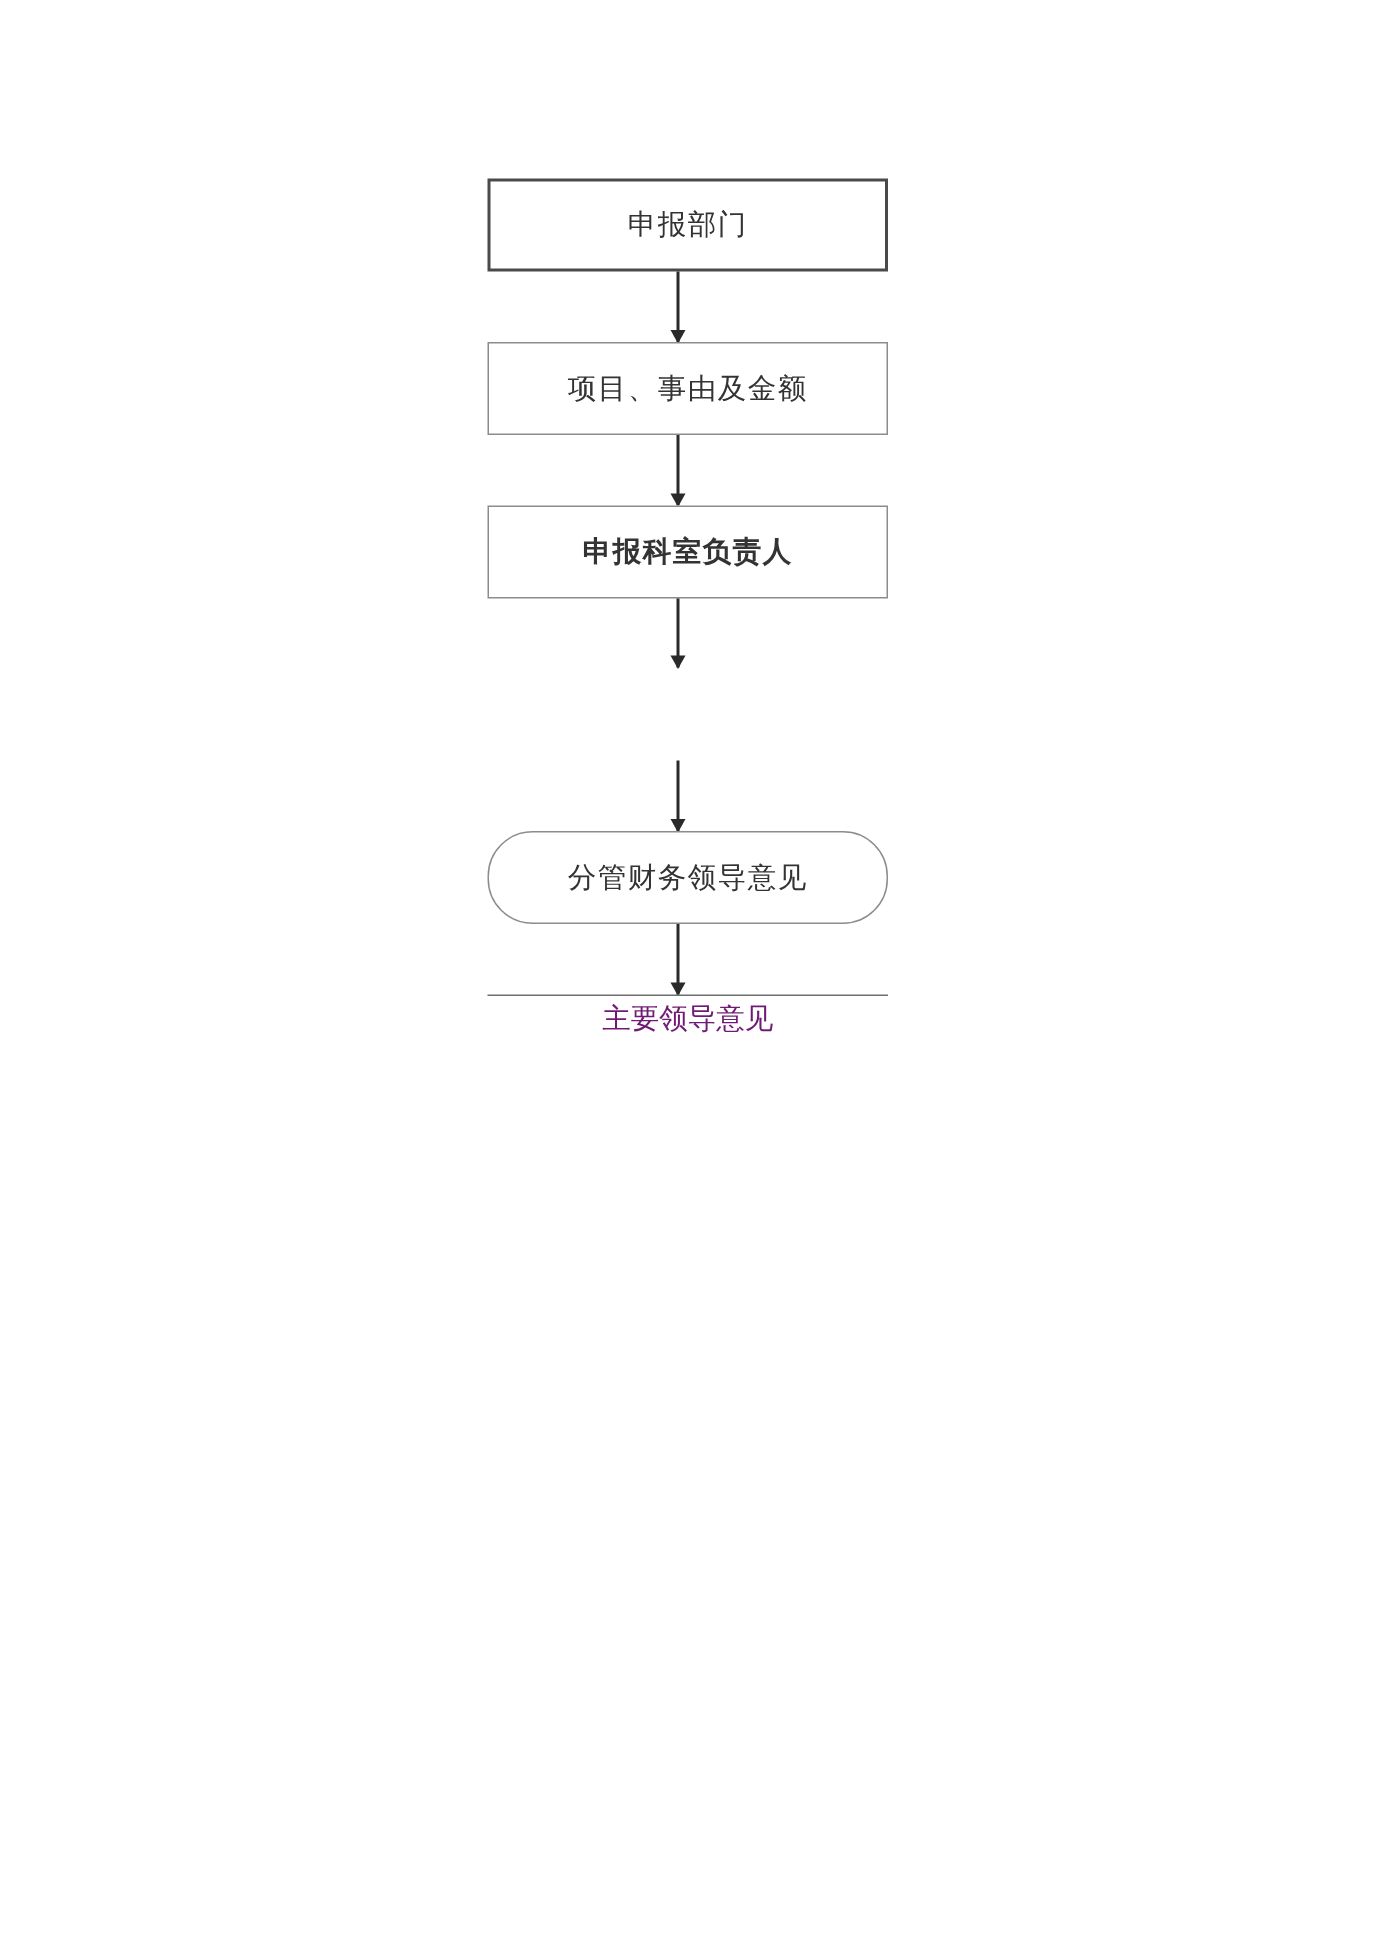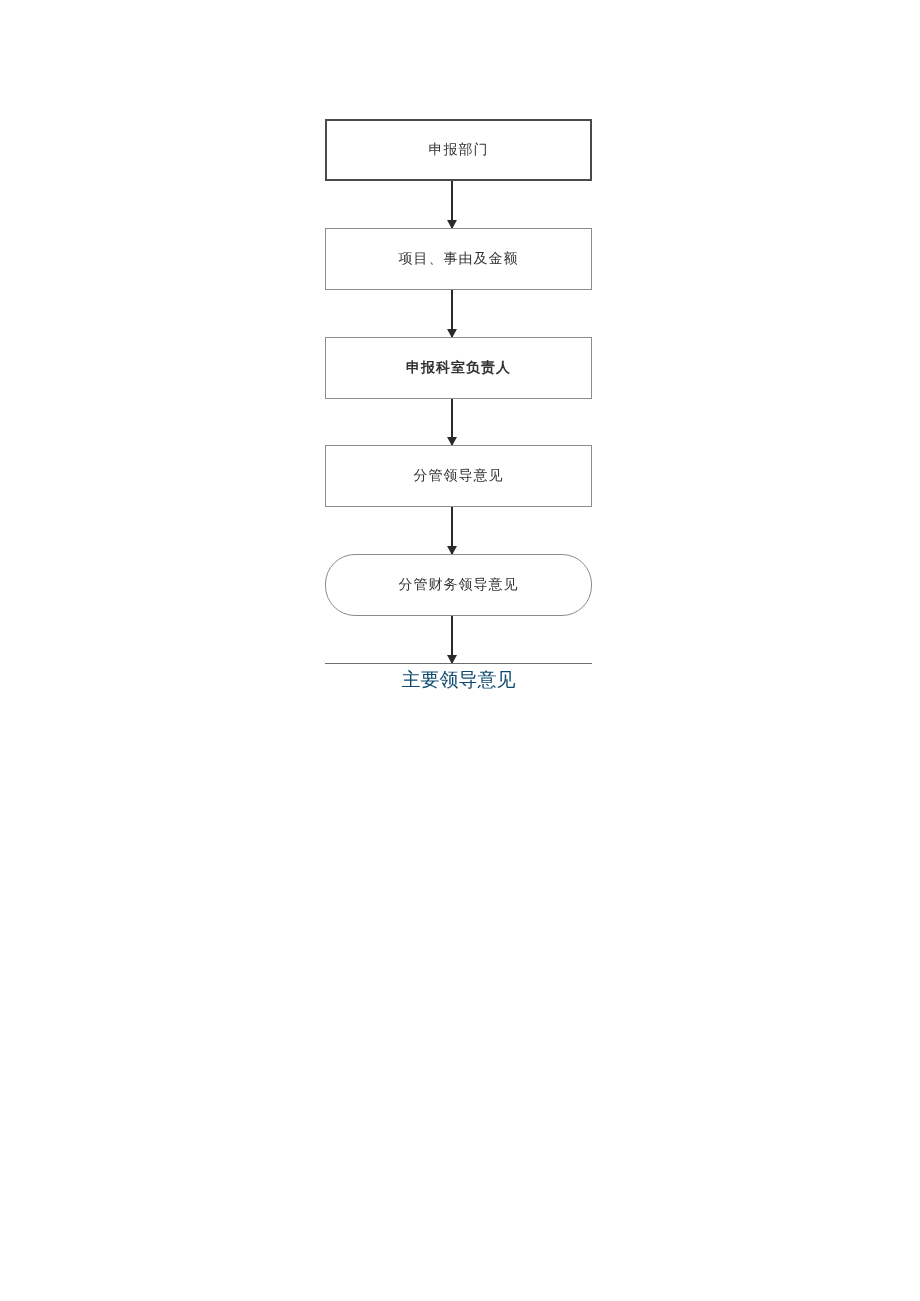--- a/index.html
+++ b/index.html
@@ -26,21 +26,21 @@
       left: 325px;
       width: 267px;
       height: 62px;
       box-sizing: border-box;
       border: 1px solid #8c8c8c;
       background: #ffffff;
       display: flex;
       align-items: center;
       justify-content: center;
       color: #333333;
-      font-size: 14px;
+      font-size: 19px;
       letter-spacing: 1px;
     }
     .box.first {
       border: 2px solid #4a4a4a;
     }
     .arrow {
       position: absolute;
       left: 451px;
       width: 2px;
       background: #2a2a2a;
@@ -65,21 +65,21 @@
       background: #6e6e6e;
     }
     .final-label {
       position: absolute;
       left: 325px;
       top: 666px;
       width: 267px;
       text-align: center;
       font-family: "DejaVu Serif", "Liberation Serif", serif;
       font-size: 19px;
-      color: #0c4a6e;
+      color: #701a75;
       line-height: 26px;
     }
   </style>
 </head>
 <body>
 
 <div class="flow">
 
   <div class="box first" style="top:119px;">
     <span>申报部门</span>
@@ -89,23 +89,20 @@
   <div class="box" style="top:228px;align-items:center;">
     <span>项目、事由及金额</span>
   </div>
   <div class="arrow" style="top:290px; height:47px;"></div>
 
   <div class="box" style="top:337px;font-weight:bold;">
     <span>申报科室负责人</span>
   </div>
   <div class="arrow" style="top:399px; height:46px;"></div>
 
-  <div class="box" style="top:445px;">
-    <span>分管领导意见</span>
-  </div>
   <div class="arrow" style="top:507px; height:47px;"></div>
 
   <div class="box" style="top:554px;border-radius:30px;">
     <span>分管财务领导意见</span>
   </div>
   <div class="arrow" style="top:616px; height:47px;"></div>
 
   <div class="final-line"></div>
   <div class="final-label">主要领导意见</div>
 

